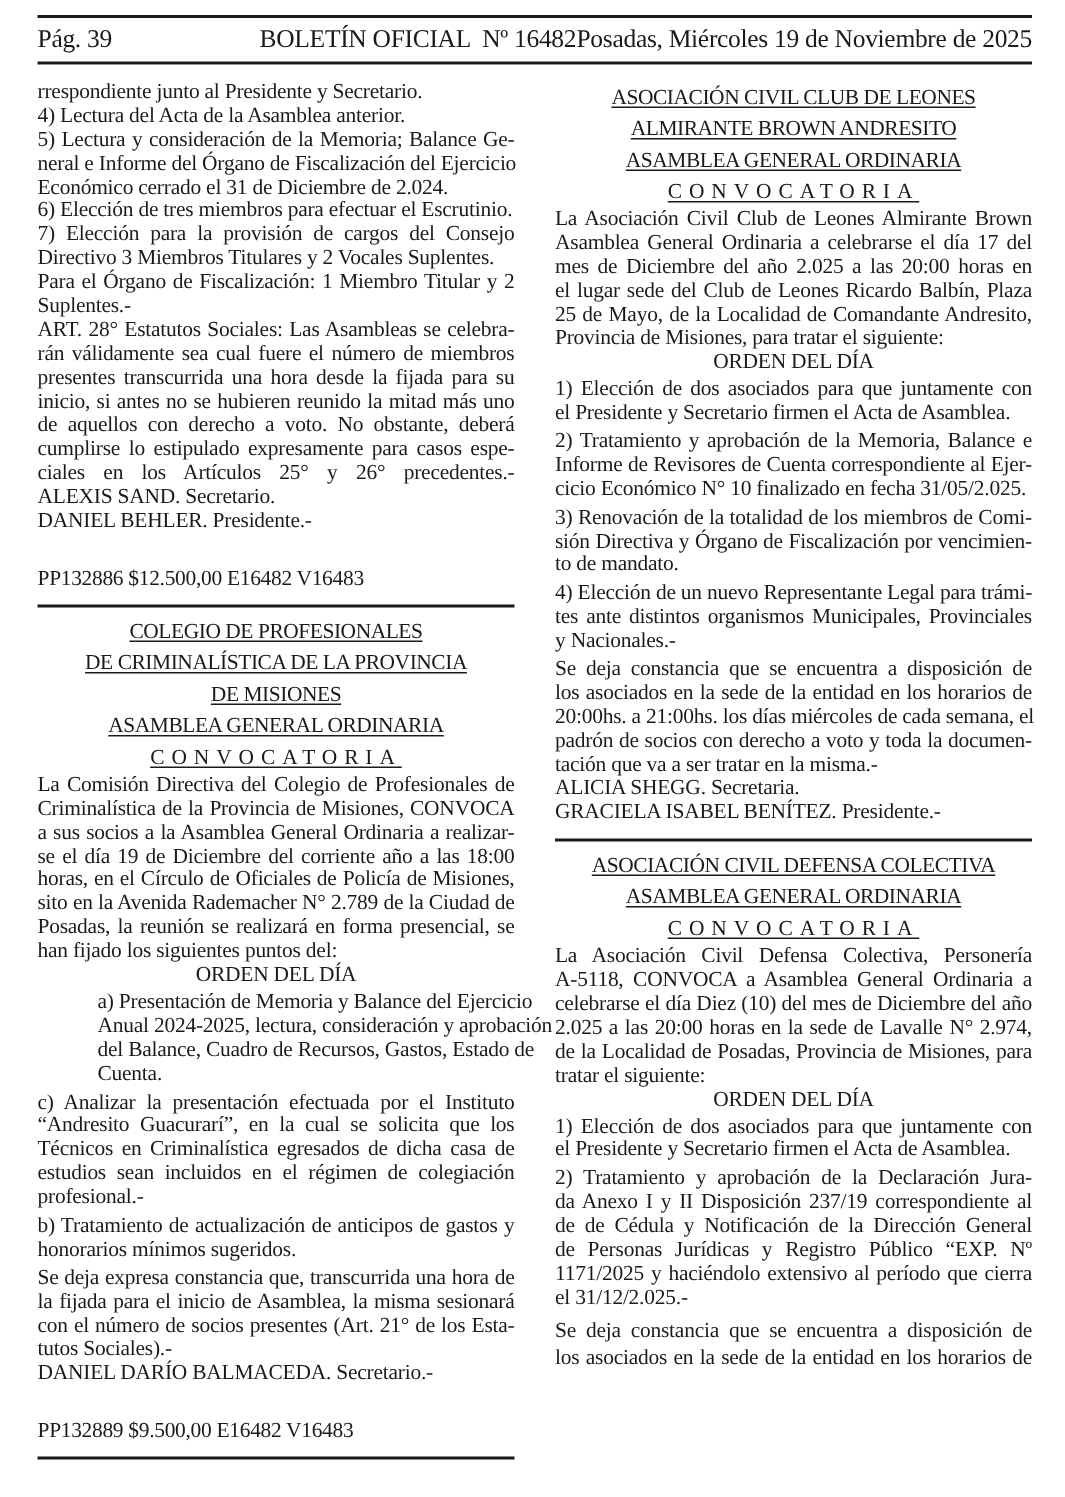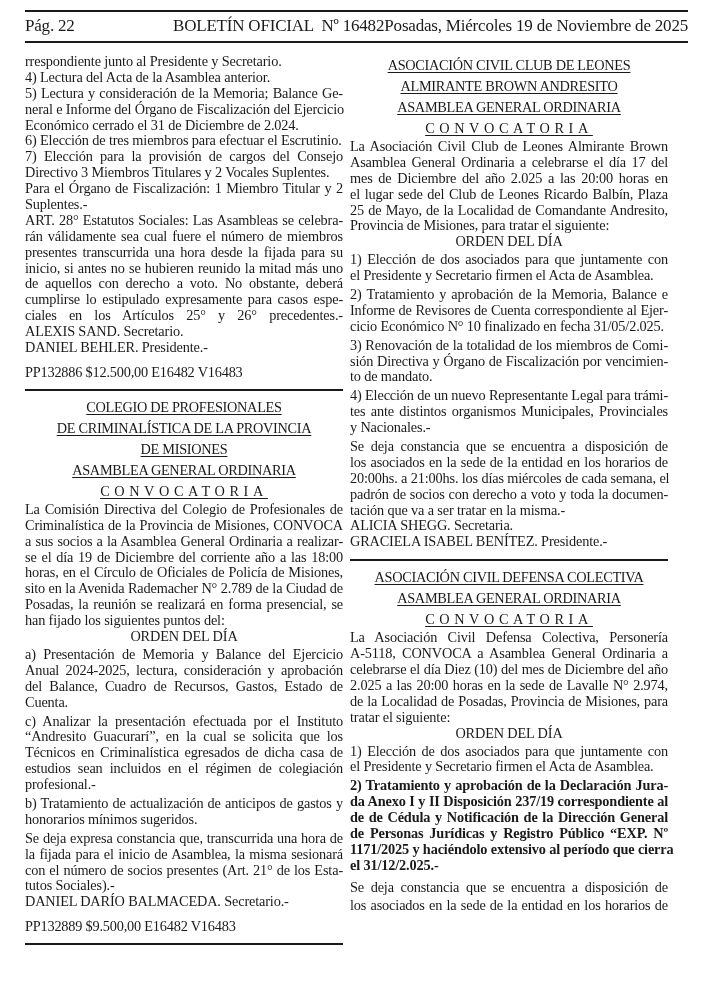--- a/index.html
+++ b/index.html
@@ -8,28 +8,28 @@
   .rule{position:absolute;background:#1a1a1a;height:2px;}
   .hdr{position:absolute;top:16px;font-size:17px;line-height:20px;white-space:nowrap;letter-spacing:-0.2px;}
   .col{position:absolute;width:318px;}
   .ln{display:block;font-size:14.3px;line-height:15.9px;height:15.9px;white-space:nowrap;
       text-align:justify;text-align-last:justify;letter-spacing:-0.15px;}
   .ln.last{text-align-last:left;}
   .ln.center{text-align:center;text-align-last:center;}
   .ttl{display:block;text-align:center;font-size:14.3px;line-height:21px;height:21px;white-space:nowrap;letter-spacing:-0.3px;}
   .ttl span{text-decoration:underline;text-underline-offset:2px;text-decoration-thickness:1px;}
   .conv span{letter-spacing:4.6px;}
-  .pp{display:block;font-size:14.3px;line-height:16px;height:16px;white-space:nowrap;letter-spacing:-0.2px;margin-top:8px;}
+  .pp{display:block;font-size:14.3px;line-height:16px;height:16px;white-space:nowrap;letter-spacing:-0.2px;margin-top:22px;}
   .crule{height:2px;background:#1a1a1a;margin:0;}
 </style>
 </head>
 <body>
 
 <div class="rule" style="left:25px;top:10px;width:663px;"></div>
-<div class="hdr" style="left:25px;">Pág. 22</div>
+<div class="hdr" style="left:25px;">Pág. 39</div>
 <div class="hdr" style="left:173px;white-space:pre;">BOLETÍN OFICIAL  Nº 16482</div>
 <div class="hdr" style="right:22px;">Posadas, Miércoles 19 de Noviembre de 2025</div>
 <div class="rule" style="left:25px;top:41px;width:663px;"></div>
 
 <div class="col" id="left-col" style="left:25px;top:54px;">
     <div>
       <span class="ln last">rrespondiente junto al Presidente y Secretario.</span>
       <span class="ln last">4) Lectura del Acta de la Asamblea anterior.</span>
       <span class="ln">5) Lectura y consideración de la Memoria; Balance Ge-</span>
       <span class="ln">neral e Informe del Órgano de Fiscalización del Ejercicio</span>
@@ -61,21 +61,21 @@
         <span class="ln">La Comisión Directiva del Colegio de Profesionales de</span>
         <span class="ln">Criminalística de la Provincia de Misiones, CONVOCA</span>
         <span class="ln">a sus socios a la Asamblea General Ordinaria a realizar-</span>
         <span class="ln">se el día 19 de Diciembre del corriente año a las 18:00</span>
         <span class="ln">horas, en el Círculo de Oficiales de Policía de Misiones,</span>
         <span class="ln">sito en la Avenida Rademacher N° 2.789 de la Ciudad de</span>
         <span class="ln">Posadas, la reunión se realizará en forma presencial, se</span>
         <span class="ln last">han fijado los siguientes puntos del:</span>
       </div>
       <span class="ln center">ORDEN DEL DÍA</span>
-      <div style="margin-top: 2px;">
+      <div style="margin-top: 2px; margin-left: 40px;">
         <span class="ln">a) Presentación de Memoria y Balance del Ejercicio</span>
         <span class="ln">Anual 2024-2025, lectura, consideración y aprobación</span>
         <span class="ln">del Balance, Cuadro de Recursos, Gastos, Estado de</span>
         <span class="ln last">Cuenta.</span>
       </div>
       <div style="margin-top: 3px;">
         <span class="ln">c) Analizar la presentación efectuada por el Instituto</span>
         <span class="ln">“Andresito Guacurarí”, en la cual se solicita que los</span>
         <span class="ln">Técnicos en Criminalística egresados de dicha casa de</span>
         <span class="ln">estudios sean incluidos en el régimen de colegiación</span>
@@ -90,21 +90,21 @@
         <span class="ln">la fijada para el inicio de Asamblea, la misma sesionará</span>
         <span class="ln">con el número de socios presentes (Art. 21° de los Esta-</span>
         <span class="ln last">tutos Sociales).-</span>
         <span class="ln last">DANIEL DARÍO BALMACEDA. Secretario.-</span>
       </div>
       <span class="pp">PP132889 $9.500,00 E16482 V16483</span>
     </div>
     <div class="crule" style="margin-top: 9px; margin-bottom: 0px;"></div>
   </div>
 
-<div class="col" id="right-col" style="left:350px;top:55px;">
+<div class="col" id="right-col" style="left:370px;top:55px;">
     <div>
       <div class="ttl"><span>ASOCIACIÓN CIVIL CLUB DE LEONES</span></div>
       <div class="ttl"><span>ALMIRANTE BROWN ANDRESITO</span></div>
       <div class="ttl"><span>ASAMBLEA GENERAL ORDINARIA</span></div>
       <div class="ttl conv"><span>CONVOCATORIA</span></div>
       <div>
         <span class="ln">La Asociación Civil Club de Leones Almirante Brown</span>
         <span class="ln">Asamblea General Ordinaria a celebrarse el día 17 del</span>
         <span class="ln">mes de Diciembre del año 2.025 a las 20:00 horas en</span>
         <span class="ln">el lugar sede del Club de Leones Ricardo Balbín, Plaza</span>
@@ -152,21 +152,21 @@
         <span class="ln">celebrarse el día Diez (10) del mes de Diciembre del año</span>
         <span class="ln">2.025 a las 20:00 horas en la sede de Lavalle N° 2.974,</span>
         <span class="ln">de la Localidad de Posadas, Provincia de Misiones, para</span>
         <span class="ln last">tratar el siguiente:</span>
       </div>
       <span class="ln center">ORDEN DEL DÍA</span>
       <div style="margin-top: 2px;">
         <span class="ln">1) Elección de dos asociados para que juntamente con</span>
         <span class="ln last">el Presidente y Secretario firmen el Acta de Asamblea.</span>
       </div>
-      <div style="margin-top: 3px; font-weight: bold;">
+      <div style="margin-top: 3px;">
         <span class="ln">2) Tratamiento y aprobación de la Declaración Jura-</span>
         <span class="ln">da Anexo I y II Disposición 237/19 correspondiente al</span>
         <span class="ln">de de Cédula y Notificación de la Dirección General</span>
         <span class="ln">de Personas Jurídicas y Registro Público “EXP. Nº</span>
         <span class="ln">1171/2025 y haciéndolo extensivo al período que cierra</span>
         <span class="ln last">el 31/12/2.025.-</span>
       </div>
       <div style="margin-top: 4px;">
         <span class="ln" style="height: 18px; line-height: 18px;">Se deja constancia que se encuentra a disposición de</span>
         <span class="ln" style="height: 18px; line-height: 18px;">los asociados en la sede de la entidad en los horarios de</span>

